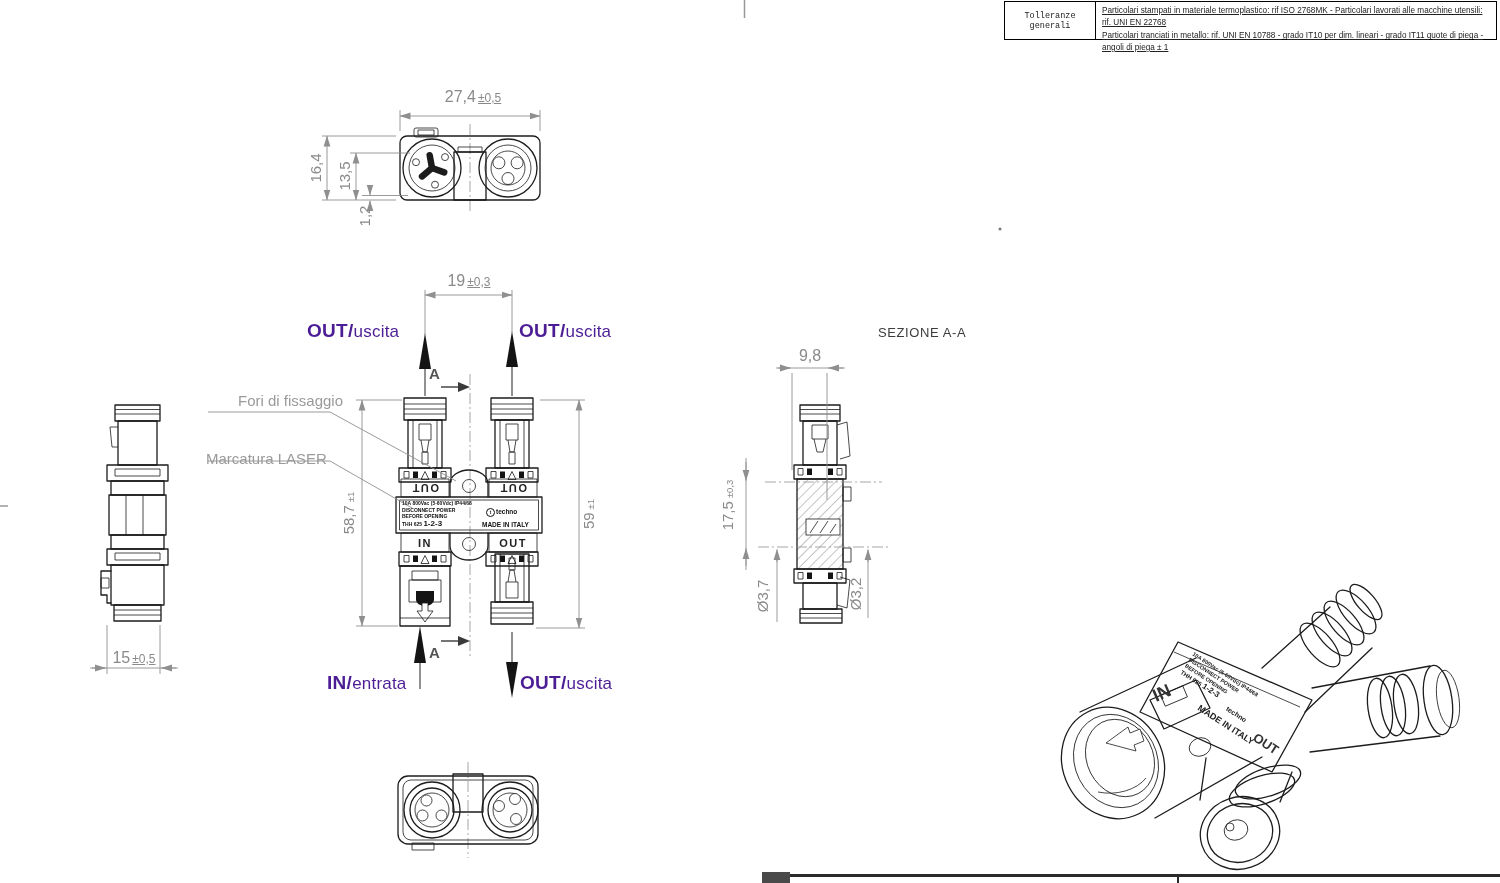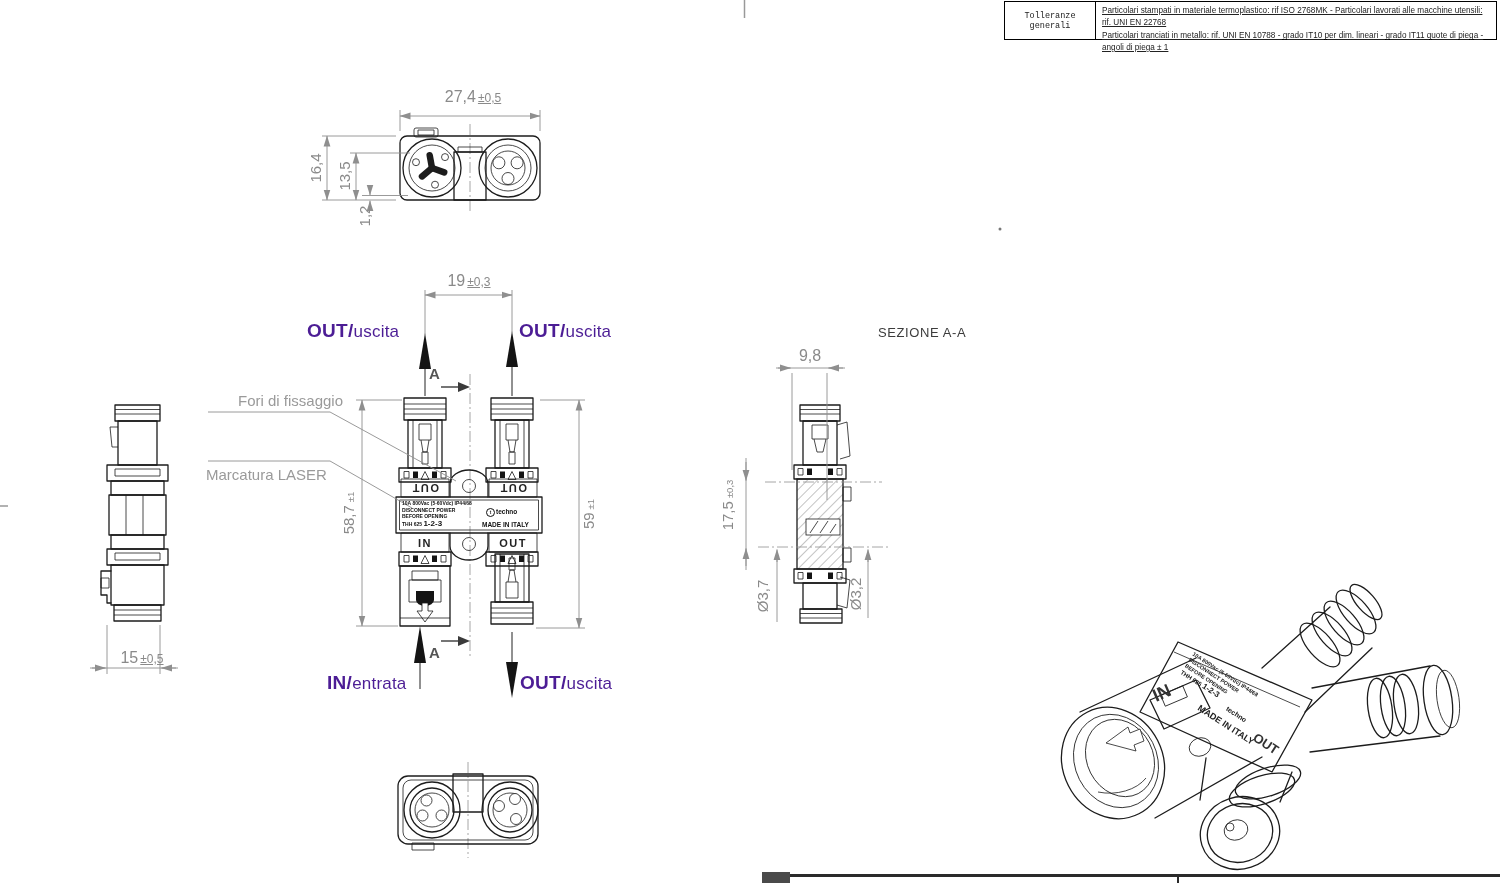--- a/index.html
+++ b/index.html
@@ -336,25 +336,25 @@
   </div>
 
   <div class="t tc" style="left:473px;top:88px;"><span>27,4</span><span class="tol">±0,5</span></div>
 
   <div class="lbl" style="left:307px;top:320px;"><span>OUT/</span><span class="lt">uscita</span></div>
   <div class="lbl" style="left:519px;top:320px;"><span>OUT/</span><span class="lt">uscita</span></div>
   <div class="t tc" style="left:469px;top:272px;"><span>19</span><span class="tol">±0,3</span></div>
   <div class="sec-a" style="left:429px;top:365px;">A</div>
   <div class="sec-a" style="left:429px;top:644px;">A</div>
   <div class="call" style="left:206px;top:392px;margin-left:32px;">Fori di fissaggio</div>
-  <div class="call" style="left:206px;top:466px;">Marcatura LASER</div>
+  <div class="call" style="left:206px;top:450px;">Marcatura LASER</div>
   <div class="lbl" style="left:327px;top:672px;"><span>IN/</span><span class="lt">entrata</span></div>
   <div class="lbl" style="left:520px;top:672px;"><span>OUT/</span><span class="lt">uscita</span></div>
 
-  <div class="t tc" style="left:142px;top:649px;"><span>15</span><span class="tol">±0,5</span></div>
+  <div class="t tc" style="left:134px;top:649px;"><span>15</span><span class="tol">±0,5</span></div>
 
   <div class="sa-title" style="left:878px;top:325px;">SEZIONE A-A</div>
   <div class="t tc" style="left:810px;top:347px;">9,8</div>
 
   <div class="plate">
     <div class="mark" style="left:6px;top:3px;">10A 800Vac (5-60Vdc) IP44/68</div>
     <div class="mark" style="left:6px;top:9.5px;">DISCONNECT POWER</div>
     <div class="mark" style="left:6px;top:15.5px;">BEFORE OPENING</div>
     <div class="mark" style="left:6px;top:21.5px;"><span>THH 625</span> <span style="font-size:8px;">1-2-3</span></div>
     <div class="mark" style="left:90px;top:11px;font-size:6.5px;"><span class="brandcir">t</span><span>techno</span></div>

